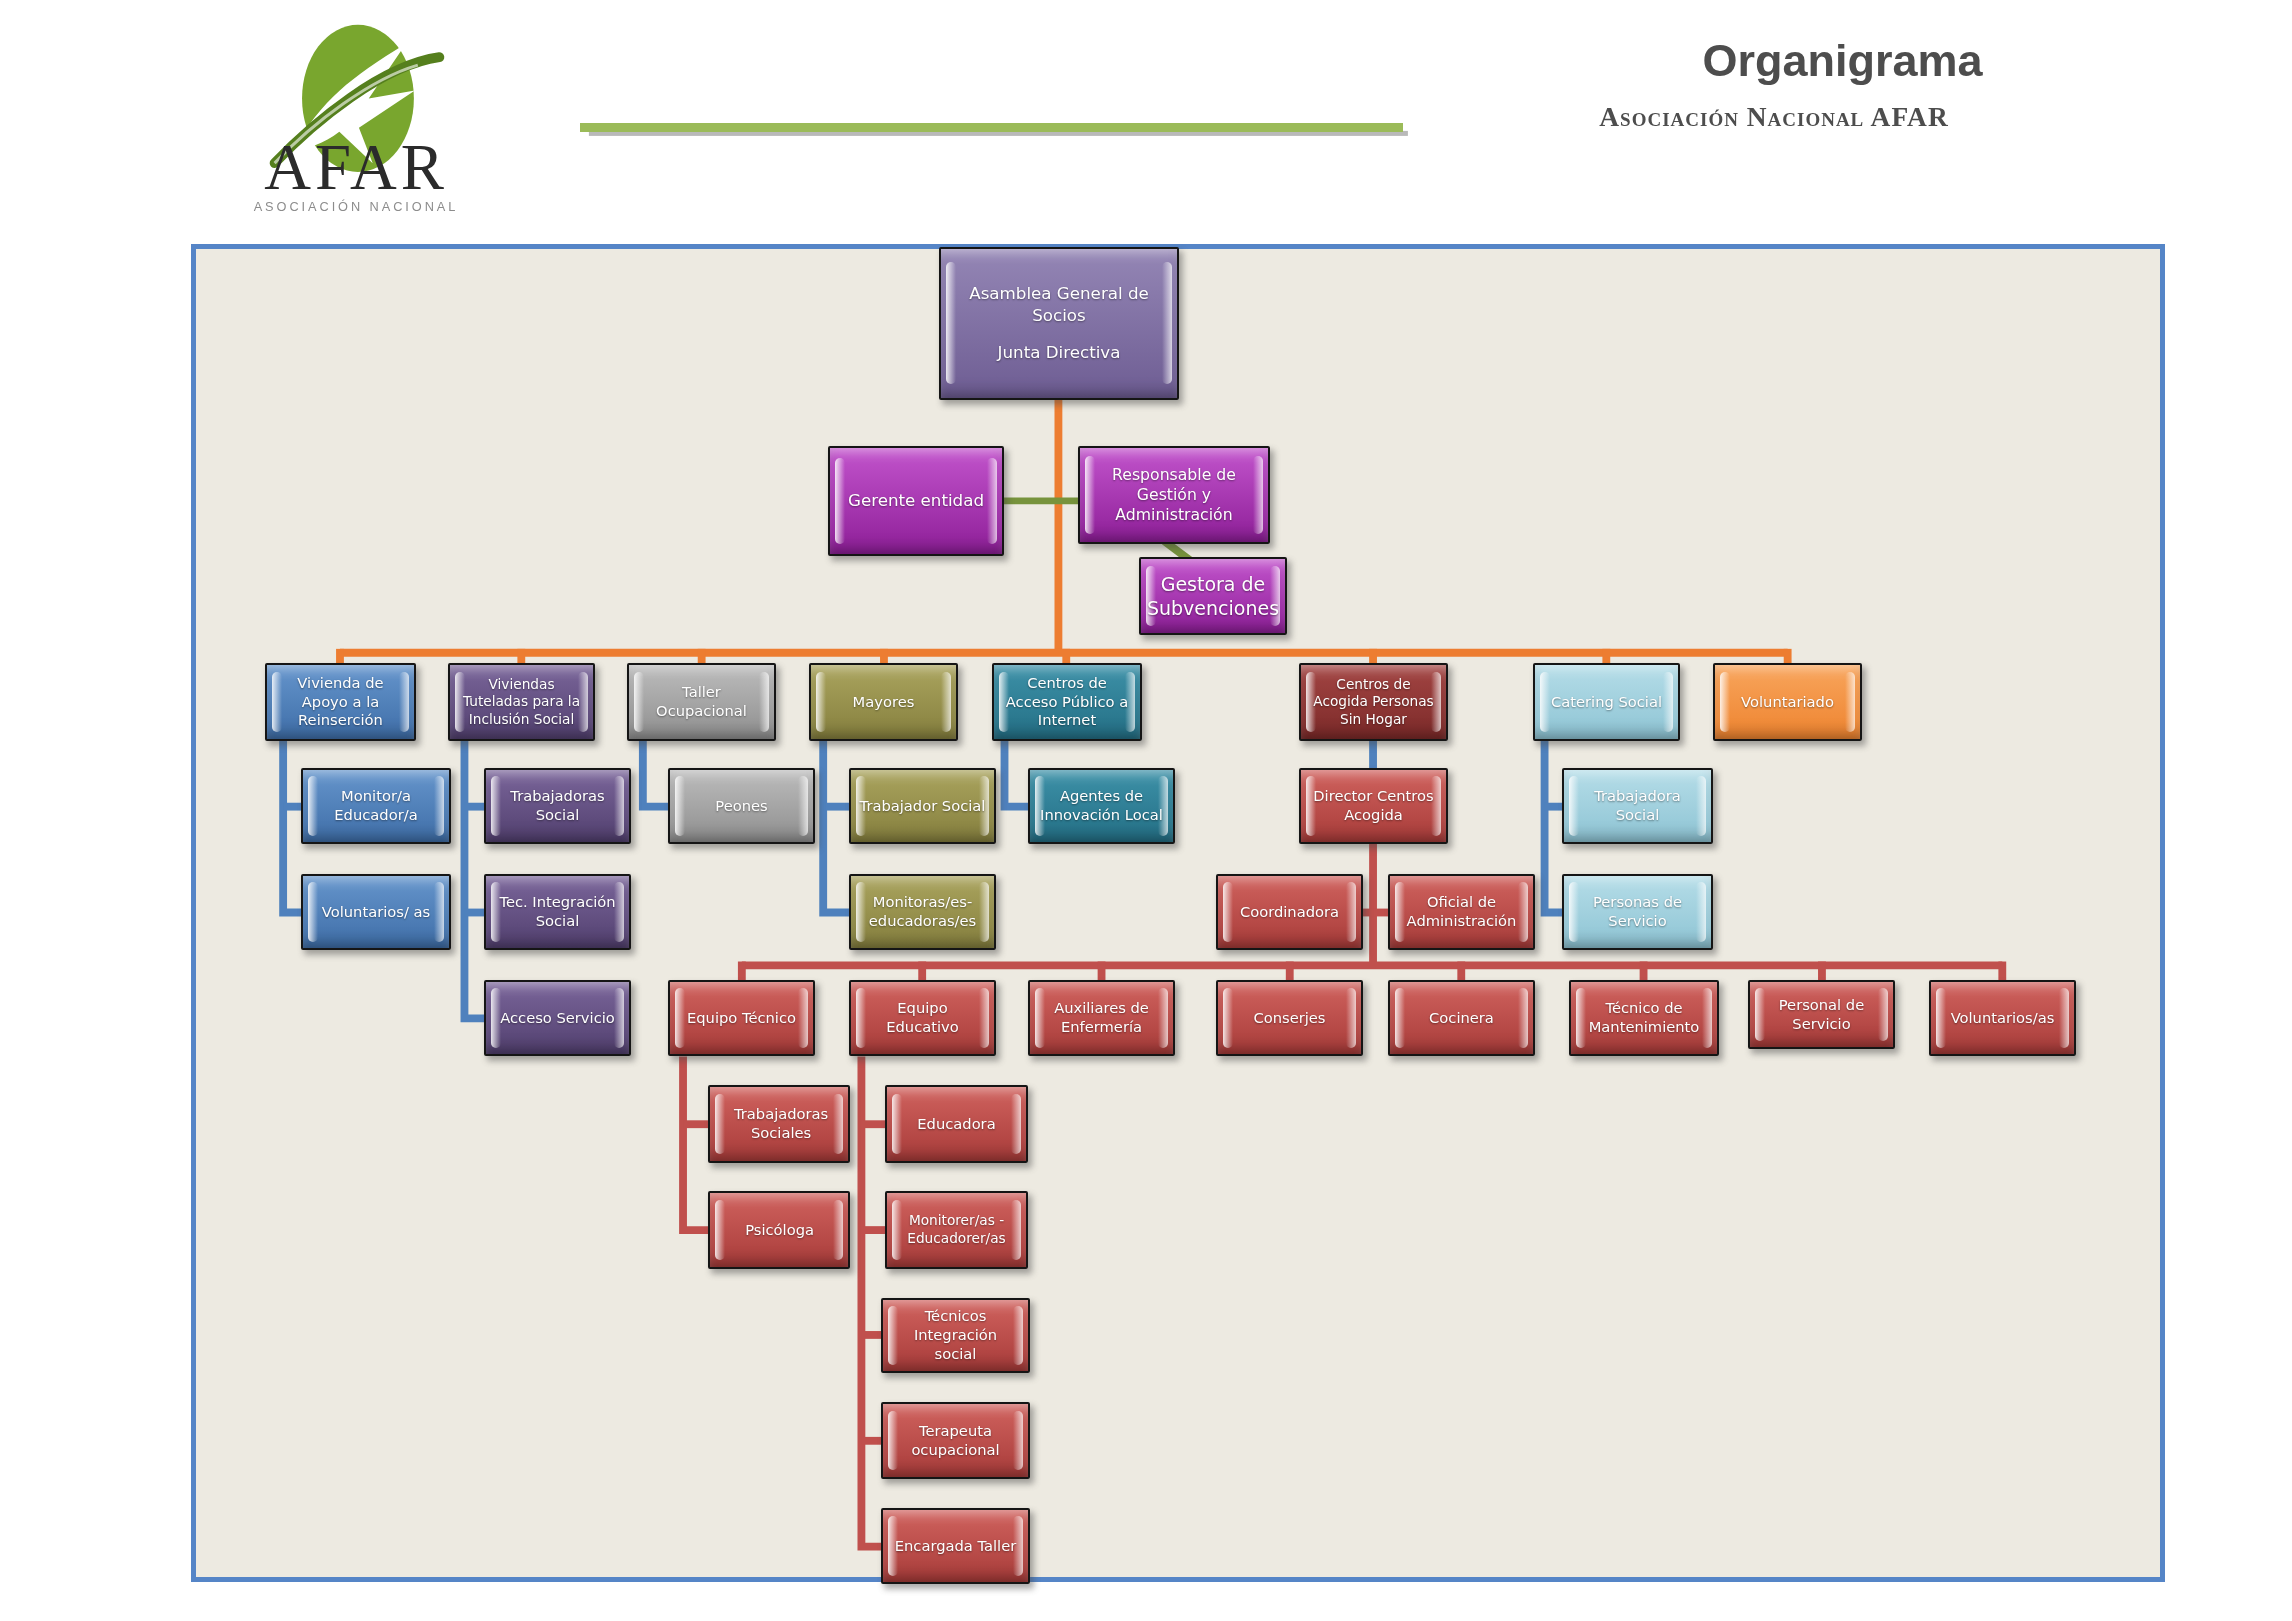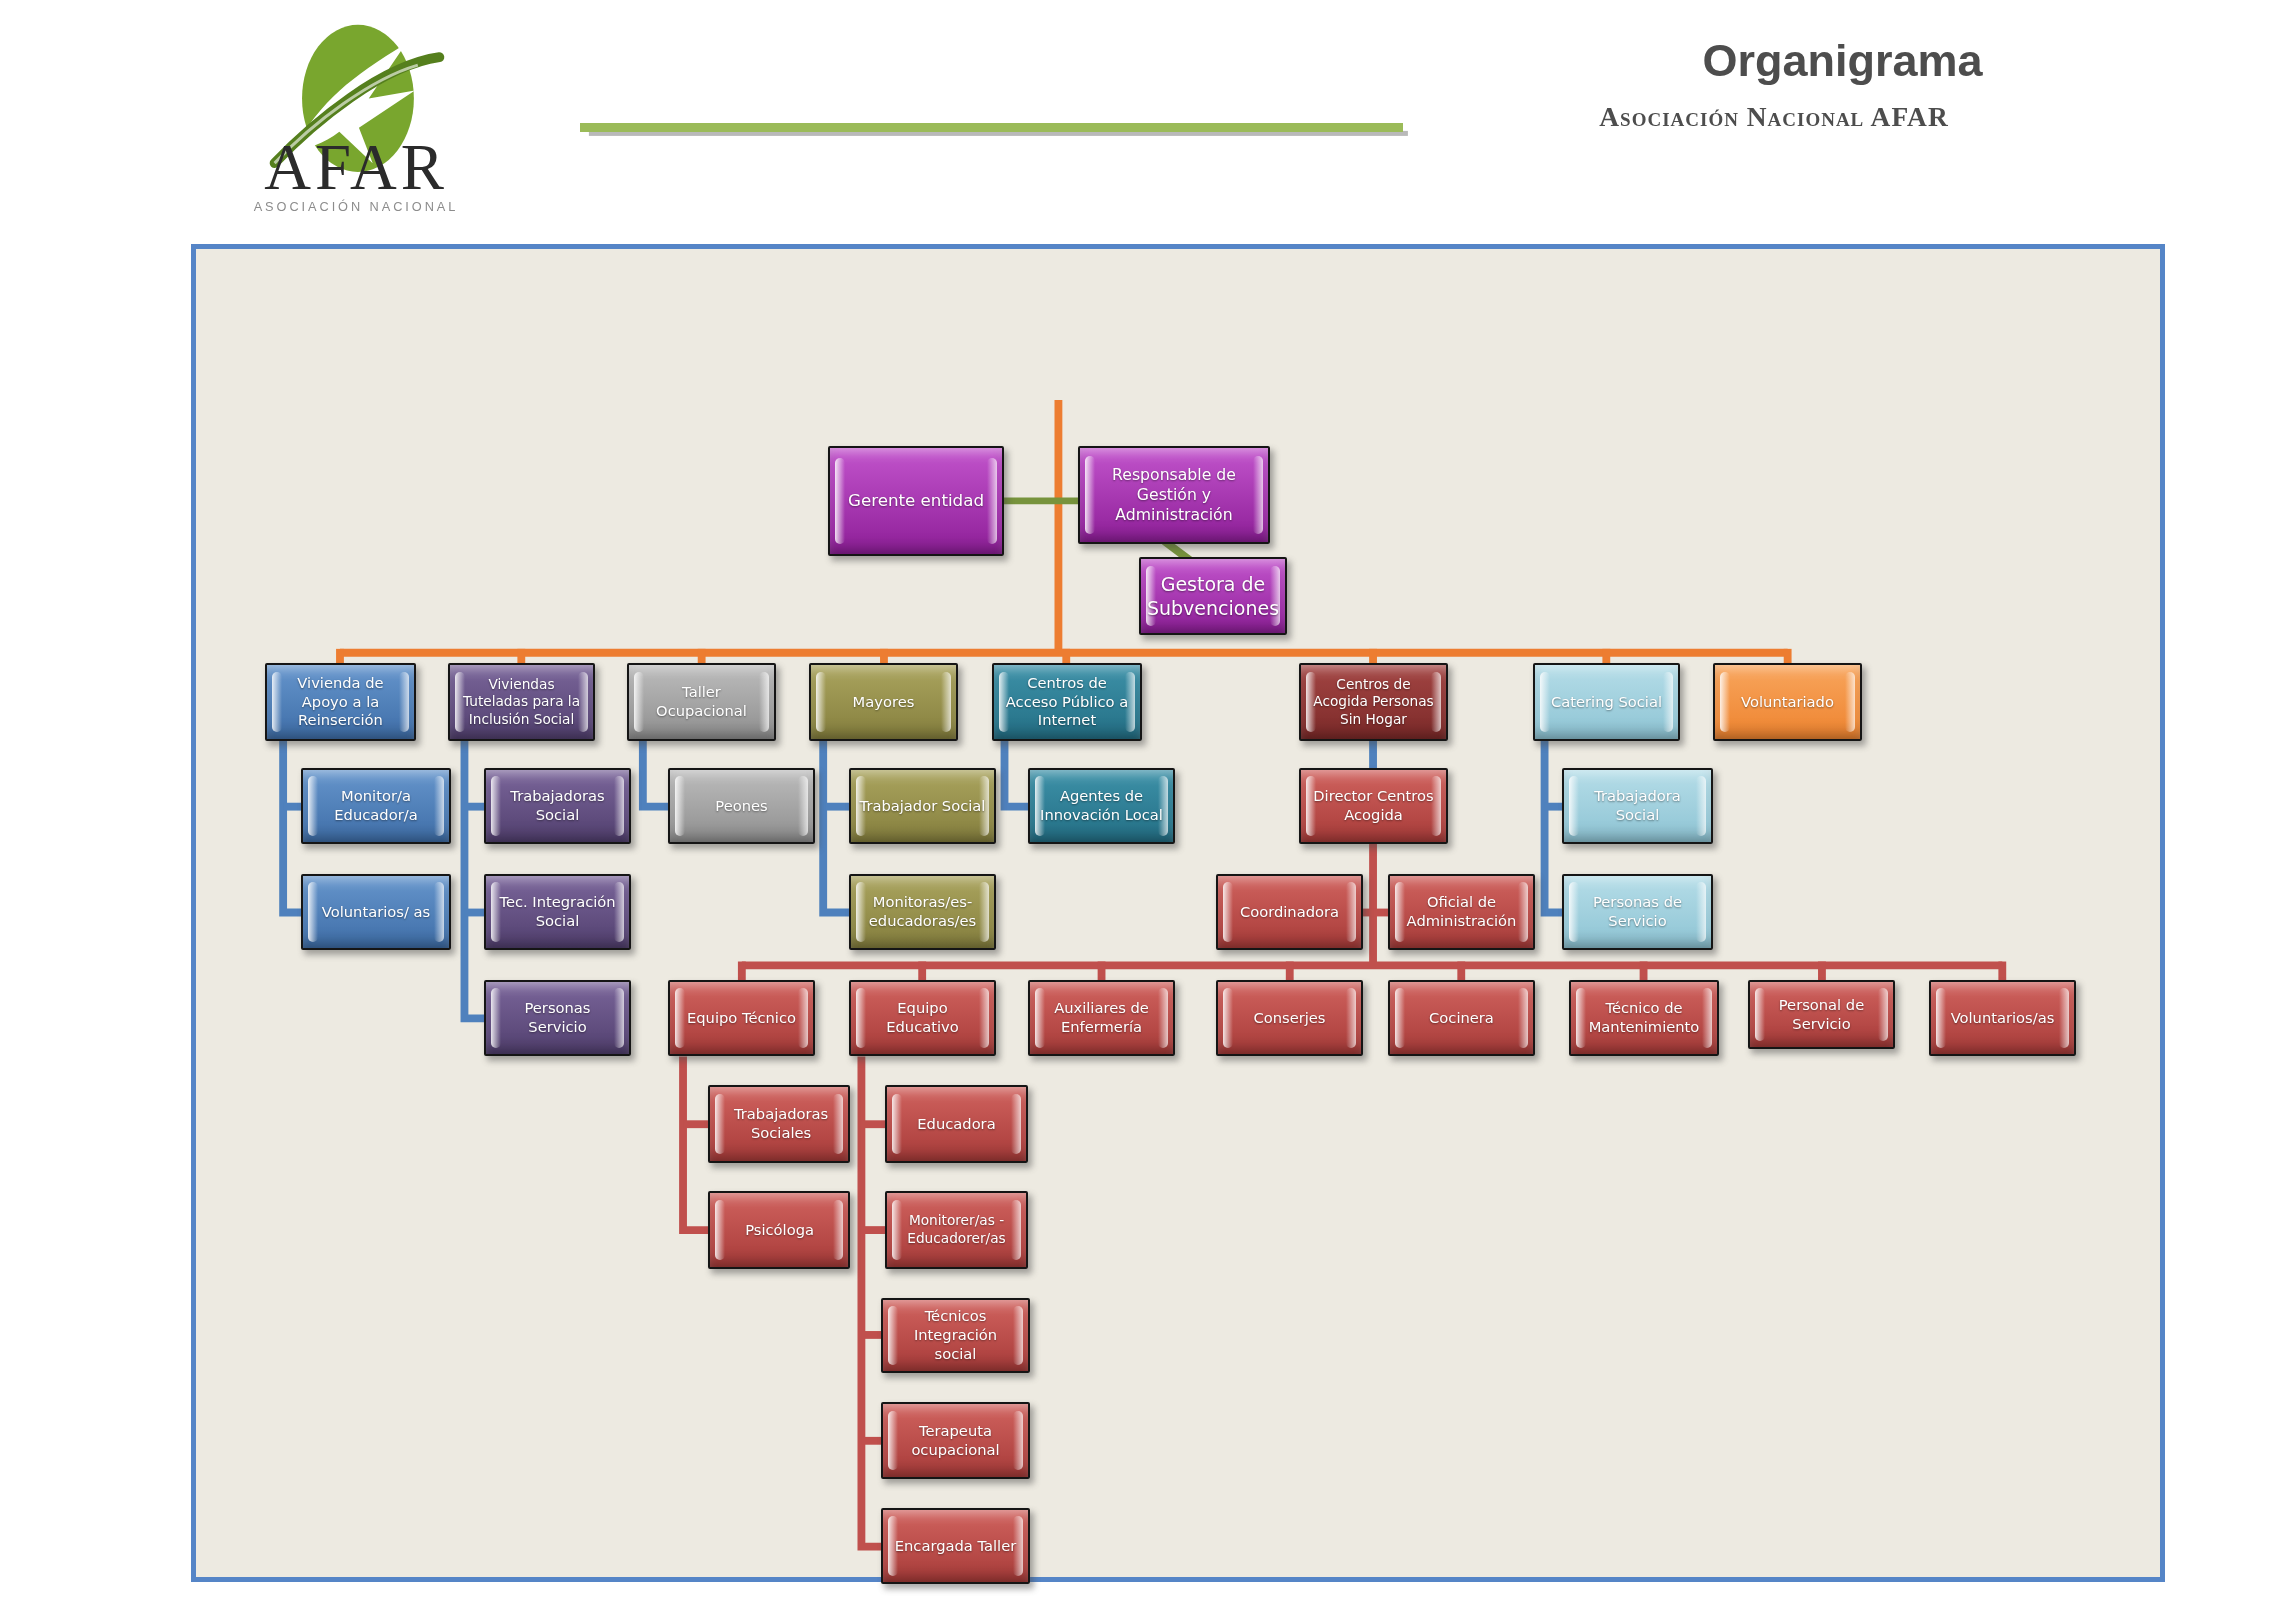--- a/index.html
+++ b/index.html
@@ -94,20 +94,24 @@
       <polyline points="1664,732 1664,754" fill="none" stroke="#c0504d" stroke-width="8"></polyline>
       <polyline points="1848,732 1848,754" fill="none" stroke="#c0504d" stroke-width="8"></polyline>
       <polyline points="502,829 502,1006 530,1006" fill="none" stroke="#c0504d" stroke-width="8"></polyline>
       <polyline points="502,898 530,898" fill="none" stroke="#c0504d" stroke-width="8"></polyline>
       <polyline points="684,829 684,1329 707,1329" fill="none" stroke="#c0504d" stroke-width="8"></polyline>
       <polyline points="684,898 711,898" fill="none" stroke="#c0504d" stroke-width="8"></polyline>
       <polyline points="684,1006 711,1006" fill="none" stroke="#c0504d" stroke-width="8"></polyline>
       <polyline points="684,1113 707,1113" fill="none" stroke="#c0504d" stroke-width="8"></polyline>
       <polyline points="684,1221 707,1221" fill="none" stroke="#c0504d" stroke-width="8"></polyline>
     </svg>
+    <div class="node gapped" style="left: 748px; top: 2.9px; width: 240px; height: 153px; font-size: 16.7px; background: linear-gradient(rgb(148, 134, 181), rgb(110, 93, 147));">
+      <div class="line">Asamblea General de Socios</div>
+      <div class="line">Junta Directiva</div>
+    </div>
     <div class="node" style="left: 637px; top: 202px; width: 176px; height: 110px; font-size: 16.7px; background: linear-gradient(rgb(194, 84, 204), rgb(142, 31, 152));">
       <div class="line">Gerente entidad</div>
     </div>
     <div class="node" style="left: 887px; top: 202px; width: 192px; height: 98px; font-size: 15.7px; background: linear-gradient(rgb(194, 84, 204), rgb(142, 31, 152));">
       <div class="line">Responsable de Gestión y Administración</div>
     </div>
     <div class="node" style="left: 948px; top: 313px; width: 148px; height: 78px; font-size: 19px; background: linear-gradient(rgb(194, 84, 204), rgb(142, 31, 152));">
       <div class="line">Gestora de Subvenciones</div>
     </div>
     <div class="node" style="left: 74px; top: 419px; width: 151px; height: 78px; font-size: 14.7px; background: linear-gradient(rgb(101, 149, 204), rgb(63, 110, 168));">
@@ -168,21 +172,21 @@
     <div class="node" style="left: 1025px; top: 630px; width: 147px; height: 76px; font-size: 14.7px; background: linear-gradient(rgb(208, 98, 94), rgb(168, 60, 58));">
       <div class="line">Coordinadora</div>
     </div>
     <div class="node" style="left: 1197px; top: 630px; width: 147px; height: 76px; font-size: 14.7px; background: linear-gradient(rgb(208, 98, 94), rgb(168, 60, 58));">
       <div class="line">Oficial de Administración</div>
     </div>
     <div class="node" style="left: 1371px; top: 630px; width: 151px; height: 76px; font-size: 14.7px; background: linear-gradient(rgb(181, 221, 232), rgb(142, 196, 212));">
       <div class="line">Personas de Servicio</div>
     </div>
     <div class="node" style="left: 293px; top: 736px; width: 147px; height: 76px; font-size: 14.7px; background: linear-gradient(rgb(122, 101, 154), rgb(82, 64, 111));">
-      <div class="line">Personas Servicio</div>
+      <div class="line">Acceso Servicio</div>
     </div>
     <div class="node" style="left: 477px; top: 736px; width: 147px; height: 76px; font-size: 14.7px; background: linear-gradient(rgb(208, 98, 94), rgb(168, 60, 58));">
       <div class="line">Equipo Técnico</div>
     </div>
     <div class="node" style="left: 658px; top: 736px; width: 147px; height: 76px; font-size: 14.7px; background: linear-gradient(rgb(208, 98, 94), rgb(168, 60, 58));">
       <div class="line">Equipo Educativo</div>
     </div>
     <div class="node" style="left: 837px; top: 736px; width: 147px; height: 76px; font-size: 14.7px; background: linear-gradient(rgb(208, 98, 94), rgb(168, 60, 58));">
       <div class="line">Auxiliares de Enfermería</div>
     </div>

